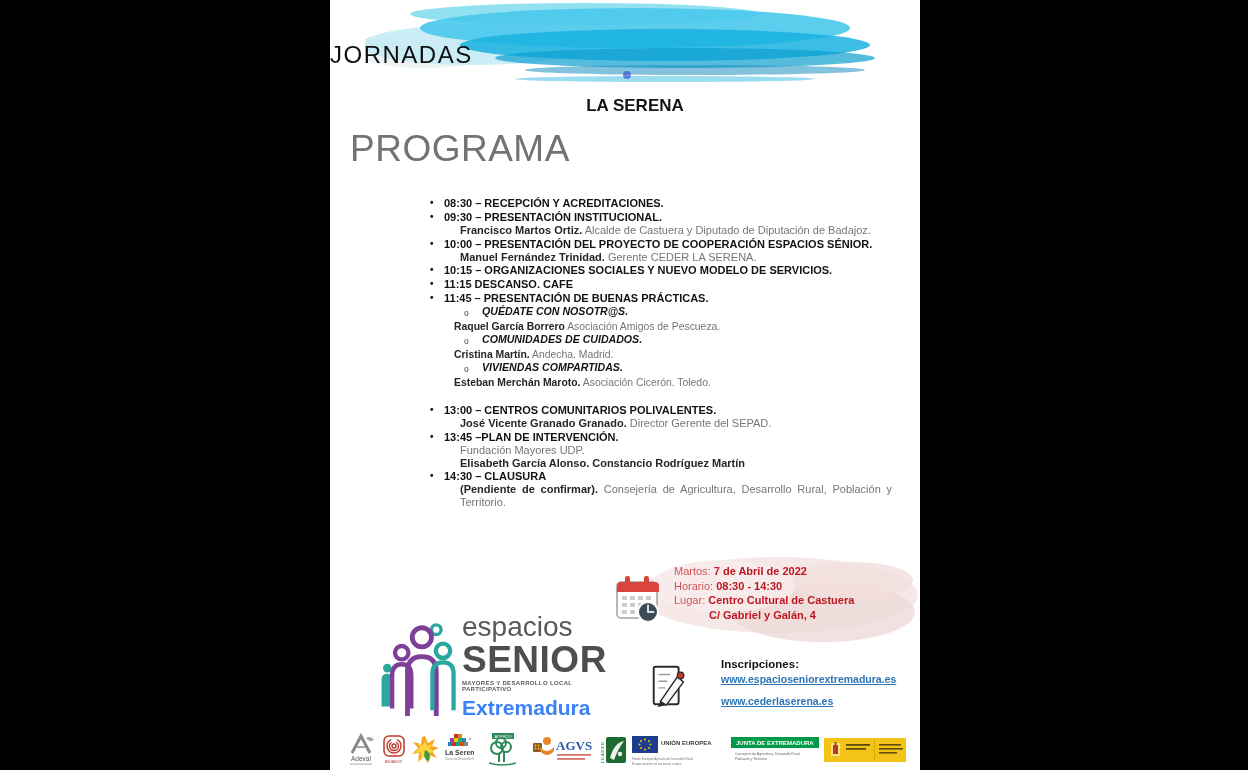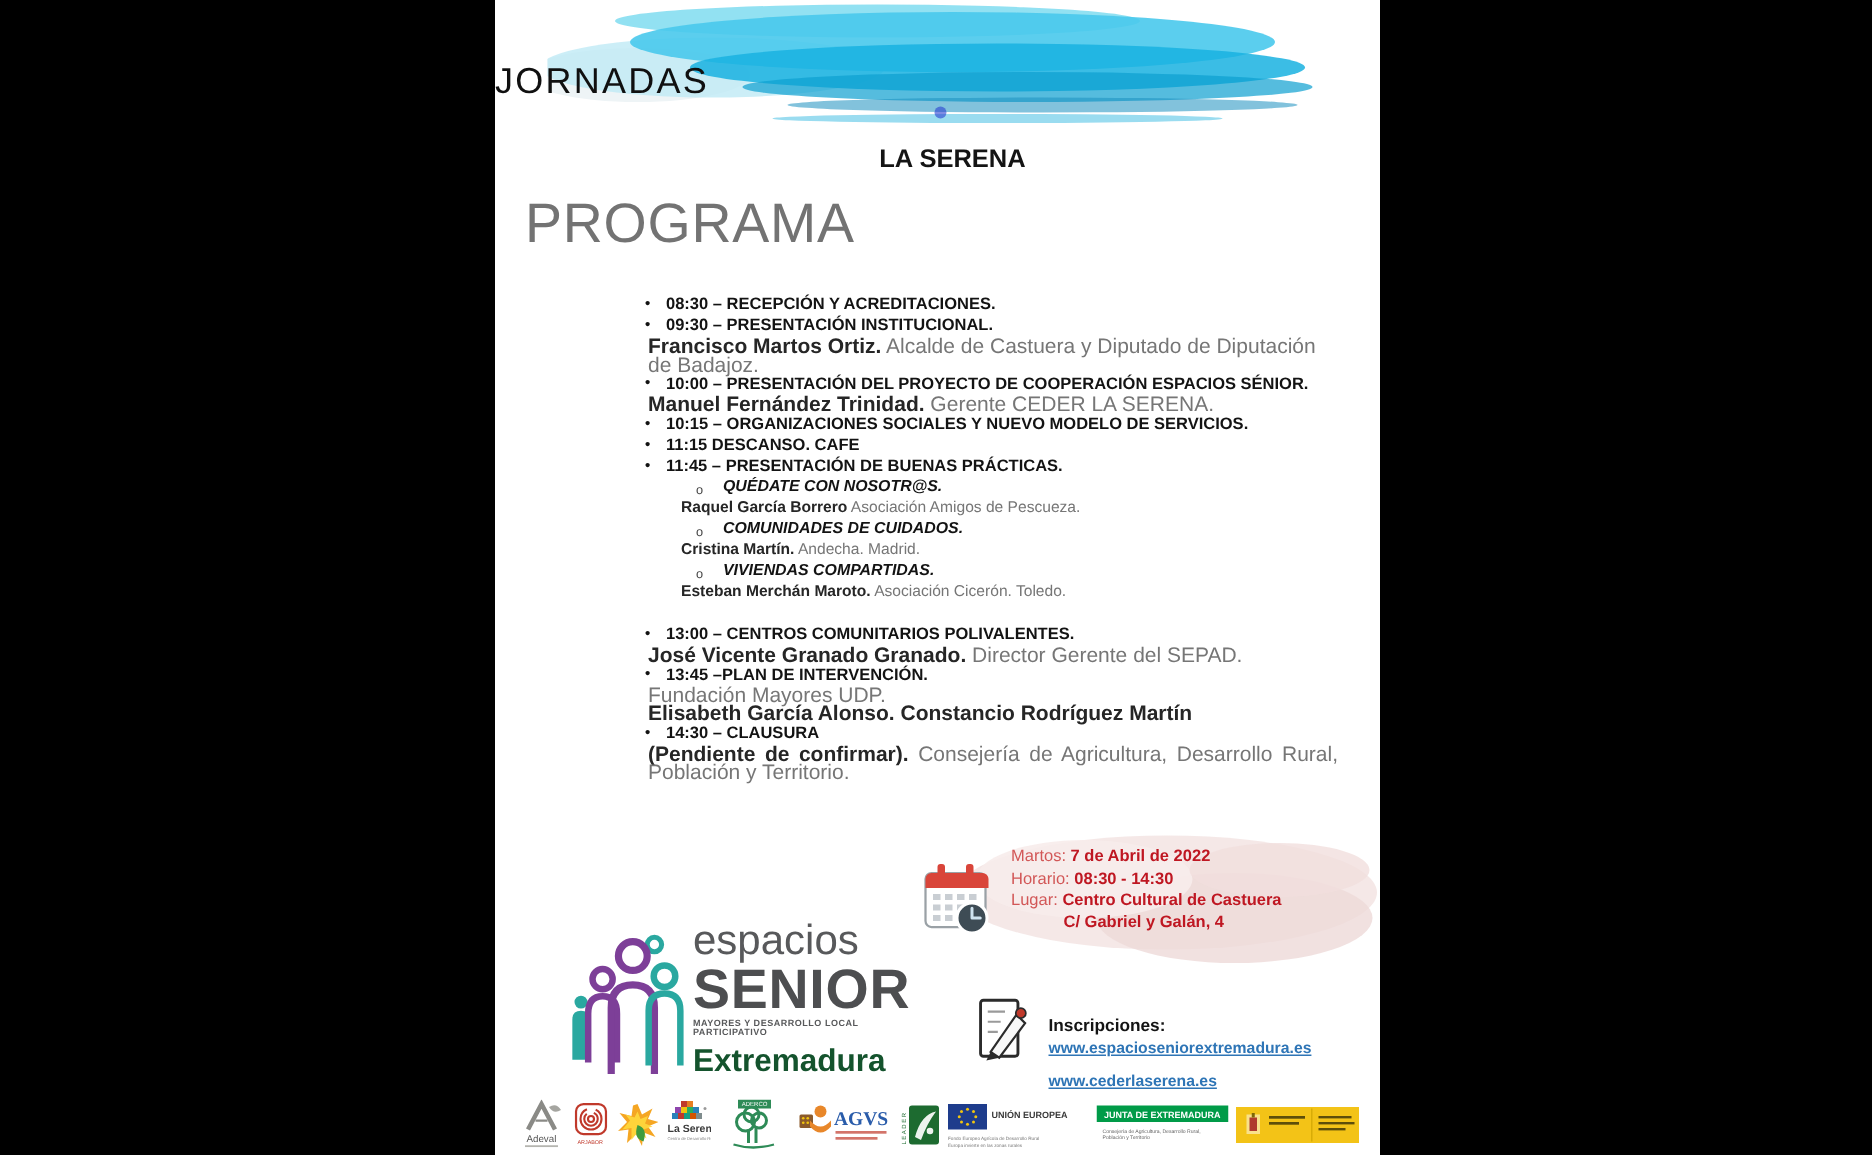--- a/index.html
+++ b/index.html
@@ -19,21 +19,21 @@
   .la-serena{position:absolute;top:96px;left:20px;width:570px;text-align:center;
     font-size:17px;font-weight:700;color:#141414;}
   .programa{position:absolute;top:128px;left:20px;width:570px;text-align:left;
     font-size:37px;color:#737373;letter-spacing:.5px;}
 
   
   .program{position:absolute;top:196px;left:100px;width:462px;}
   .prog-item.gap{margin-top:14px;}
   .prog-head{display:flex;font-size:11px;font-weight:700;line-height:14px;color:#131313;}
   .bullet{width:14px;font-size:10px;flex:0 0 14px;}
-  .prog-line{margin-left:2px;font-size:14px;line-height:12.6px;color:#767676;}
+  .prog-line{margin-left:30px;font-size:11px;line-height:12.6px;color:#767676;}
   .prog-line.just{text-align:justify;}
   .prog-line .b, .sub-line .b{font-weight:700;color:#262626;}
   .sub-head{display:flex;margin-left:34px;line-height:13.5px;}
   .sub-bullet{width:18px;flex:0 0 18px;font-size:8.5px;color:#444;padding-top:2px;}
   .sub-title{font-size:10.6px;font-weight:700;font-style:italic;color:#131313;}
   .sub-line{margin-left:24px;font-size:10.4px;line-height:12.6px;color:#767676;}
 
   
   .pink-art{position:absolute;left:298px;top:550px;width:290px;height:102px;}
   .calendar-wrap{position:absolute;left:285px;top:574px;width:46px;height:54px;}
@@ -42,26 +42,26 @@
   .ev-value{font-weight:700;color:#bf1722;}
   .ev-row.indent{padding-left:35px;}
 
   
   .esp-logo{position:absolute;left:50px;top:612px;width:240px;height:105px;}
   .esp-people{position:absolute;left:0;top:10px;}
   .esp-text{position:absolute;left:82px;top:0;}
   .esp-line1{font-size:28px;line-height:30px;color:#58595b;}
   .esp-line2{font-size:37px;line-height:36px;font-weight:800;letter-spacing:.5px;color:#4d4e50;}
   .esp-tagline{font-size:6px;font-weight:700;letter-spacing:.35px;color:#58595b;margin-top:2px;}
-  .esp-region{font-size:21px;font-weight:700;color:#14532d;margin-top:4px;}
+  .esp-region{font-size:21px;font-weight:700;color:#3b82f6;margin-top:4px;}
 
   
   .inscriptions{position:absolute;left:320px;top:656px;width:250px;}
   .ins-icon{position:absolute;left:0;top:6px;}
-  .ins-text{position:absolute;left:49px;top:2px;margin-top:20px;}
+  .ins-text{position:absolute;left:71px;top:2px;}
   .ins-title{font-size:11.5px;font-weight:700;color:#141414;}
   .ins-link{display:block;font-size:10.5px;font-weight:700;color:#2e75b6;text-decoration:underline;margin-top:3px;}
   .ins-link + .ins-link{margin-top:10px;}
 
   
   .logo-strip{position:absolute;left:14px;top:731px;width:562px;height:38px;
     display:flex;align-items:center;justify-content:space-between;}
   .logo{flex:0 0 auto;}
 </style>
 </head>

